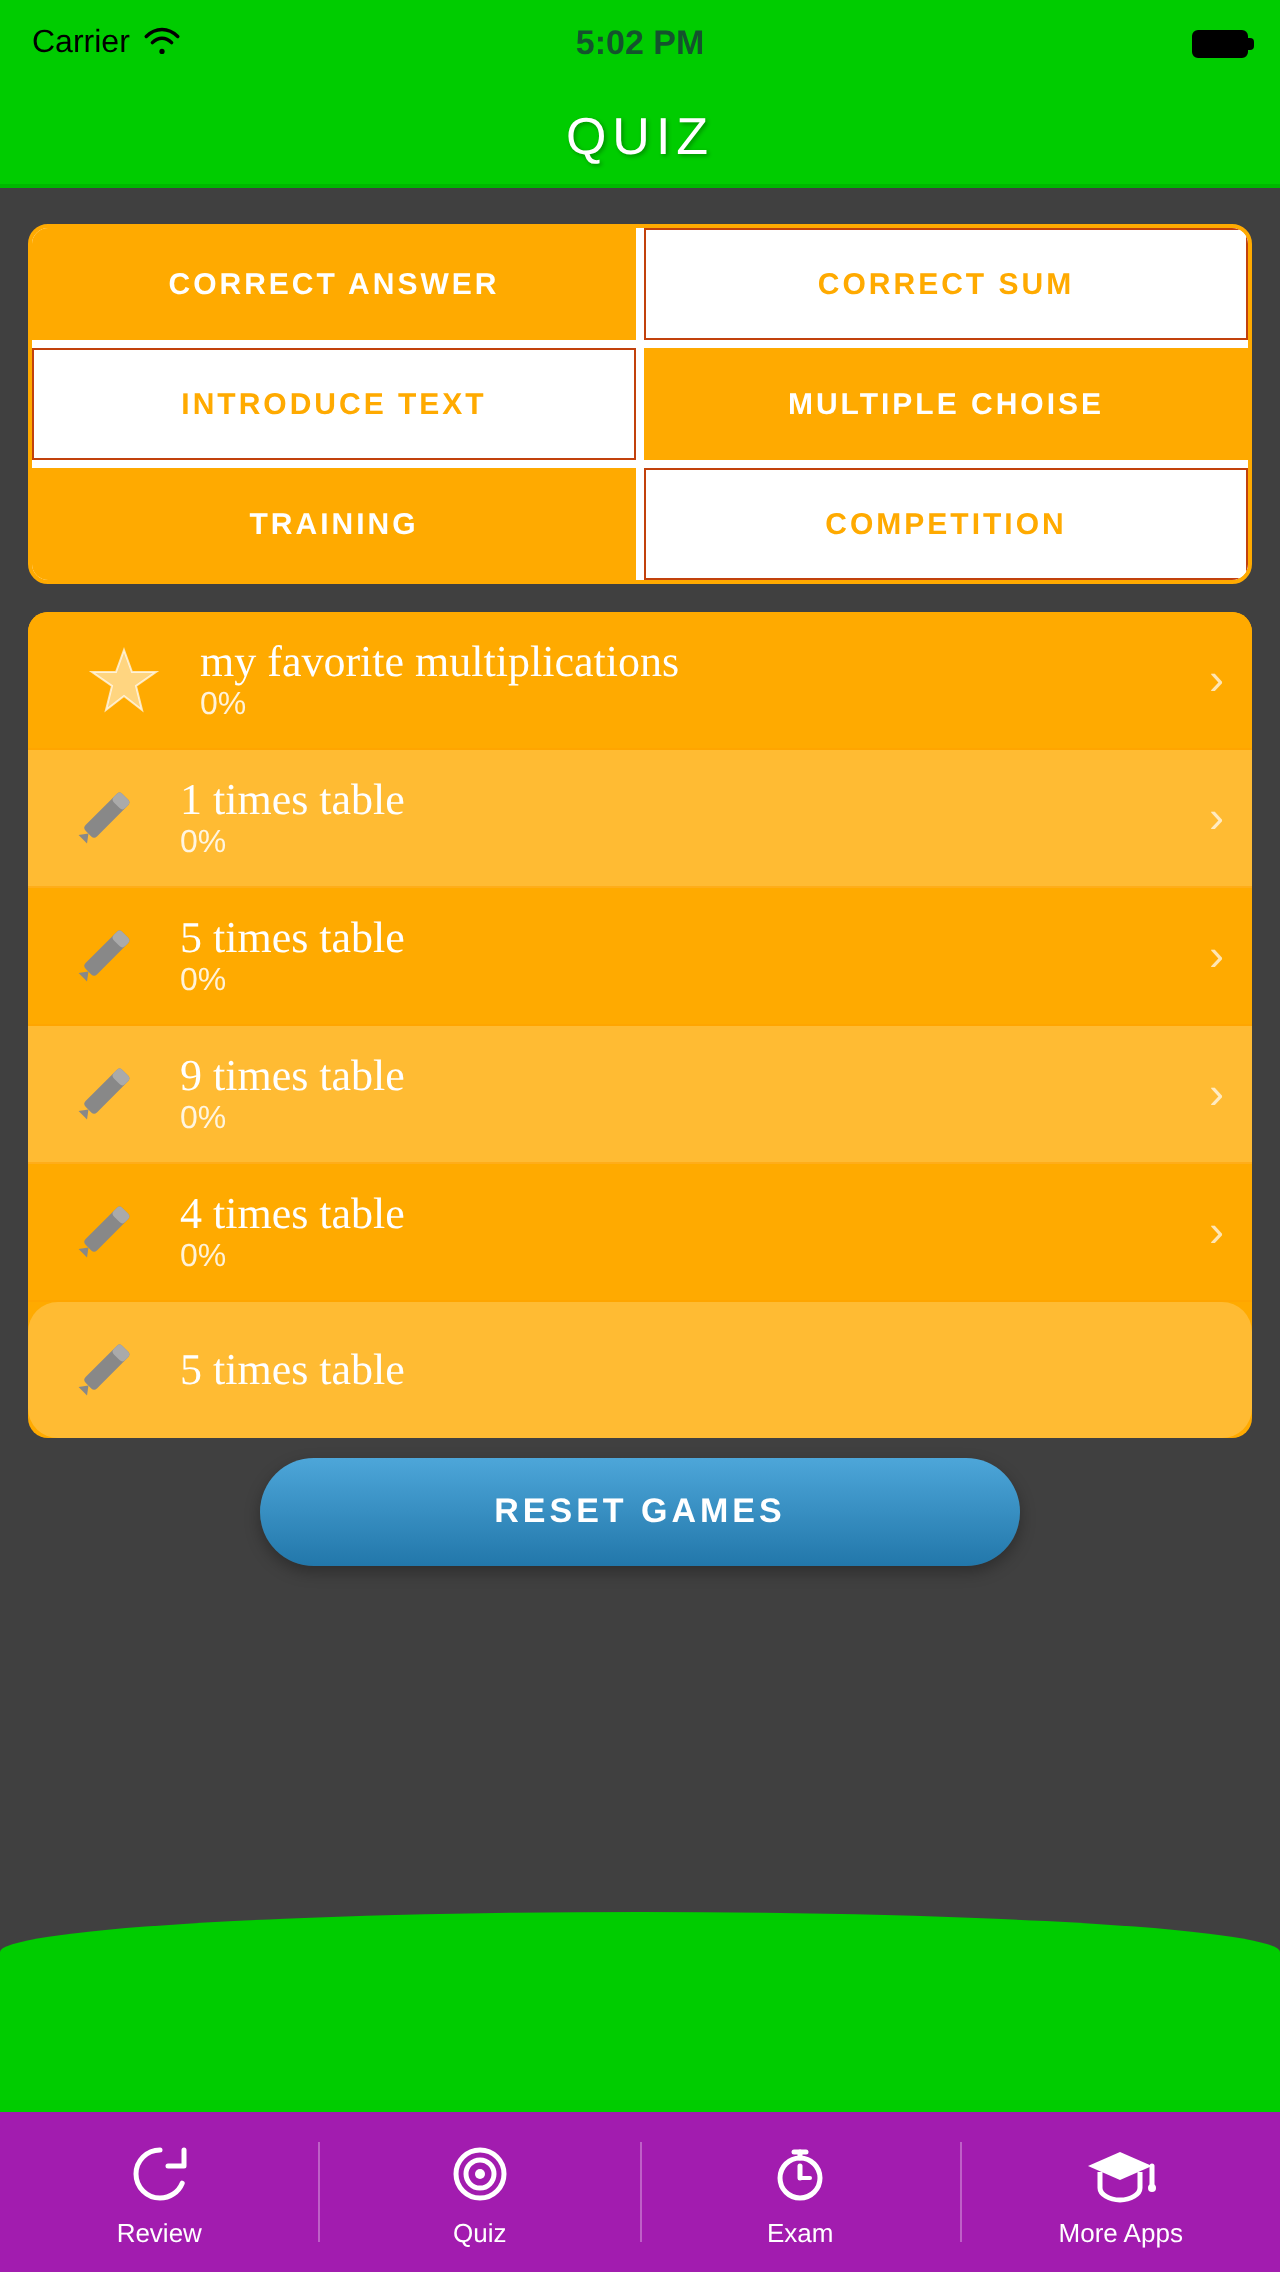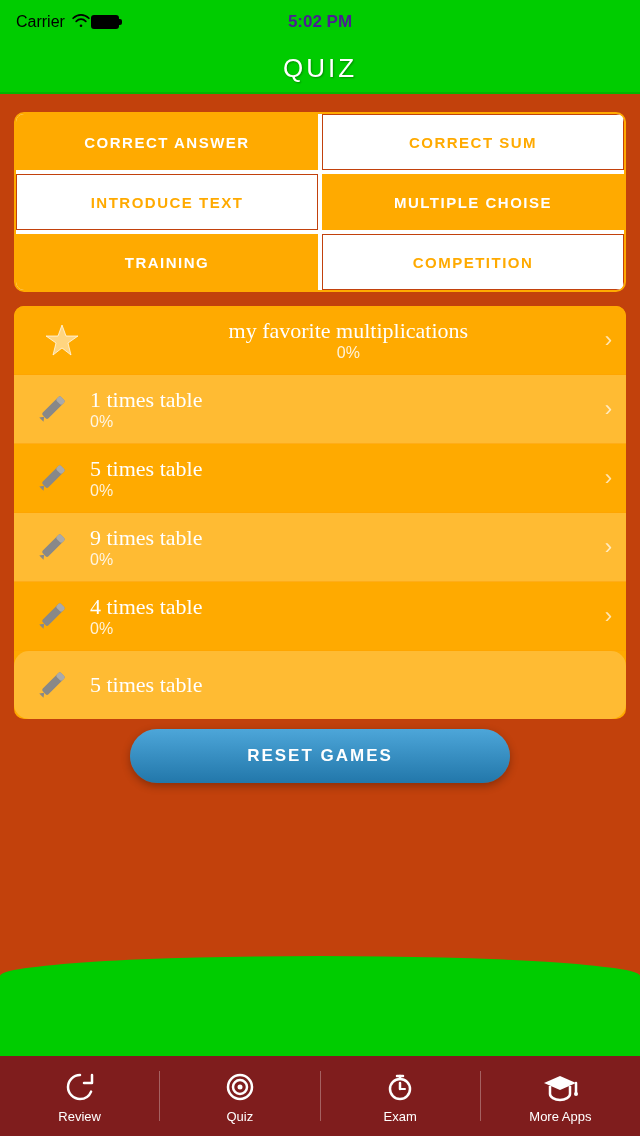--- a/index.html
+++ b/index.html
@@ -13,36 +13,37 @@
       position: relative;
     }
 
     
     .status-bar {
       width: 100%;
       height: 44px;
       background: #00cc00;
       display: flex;
       align-items: center;
+      justify-content: space-between;
       padding: 0 16px;
       position: relative;
       z-index: 10;
     }
     .status-carrier {
       font-size: 16px;
       color: #000;
       font-weight: 500;
       display: flex;
       align-items: center;
       gap: 6px;
     }
     .wifi-icon svg { width: 20px; height: 14px; }
     .status-time {
       font-size: 17px;
-      color: #4c1d95;
+      color: #14532d;
       font-weight: 600;
       position: absolute;
       left: 50%;
       transform: translateX(-50%);
     }
     .status-battery {
       display: flex;
       align-items: center;
     }
     .battery-body {
@@ -78,21 +79,21 @@
       font-size: 26px;
       color: white;
       font-weight: 300;
       letter-spacing: 3px;
       text-shadow: 1px 1px 2px rgba(0,0,0,0.3);
     }
 
     
     .main-content {
       width: 100%;
-      background: #c2410c;
+      background: #404040;
       position: relative;
       height: calc(1136px - 44px - 50px - 80px);
       overflow: hidden;
     }
 
     
     .grass-bottom {
       position: absolute;
       bottom: 0;
       left: 0;
@@ -197,21 +198,20 @@
     }
     .list-chevron {
       color: rgba(255,255,255,0.7);
       font-size: 22px;
       margin-left: 8px;
     }
 
     
     .list-item-first {
       padding-left: 24px;
-      text-align: center;
     }
 
     
     .reset-btn-container {
       position: relative;
       z-index: 5;
       display: flex;
       justify-content: center;
       margin-top: 8px;
     }
@@ -230,21 +230,21 @@
       box-shadow: 0 3px 8px rgba(0,0,0,0.3);
     }
 
     
     .tab-bar {
       position: absolute;
       bottom: 0;
       left: 0;
       width: 100%;
       height: 80px;
-      background: #7f1d1d;
+      background: #a21caf;
       display: flex;
       align-items: center;
       justify-content: space-around;
       z-index: 20;
     }
     .tab-item {
       display: flex;
       flex-direction: column;
       align-items: center;
       gap: 4px;

